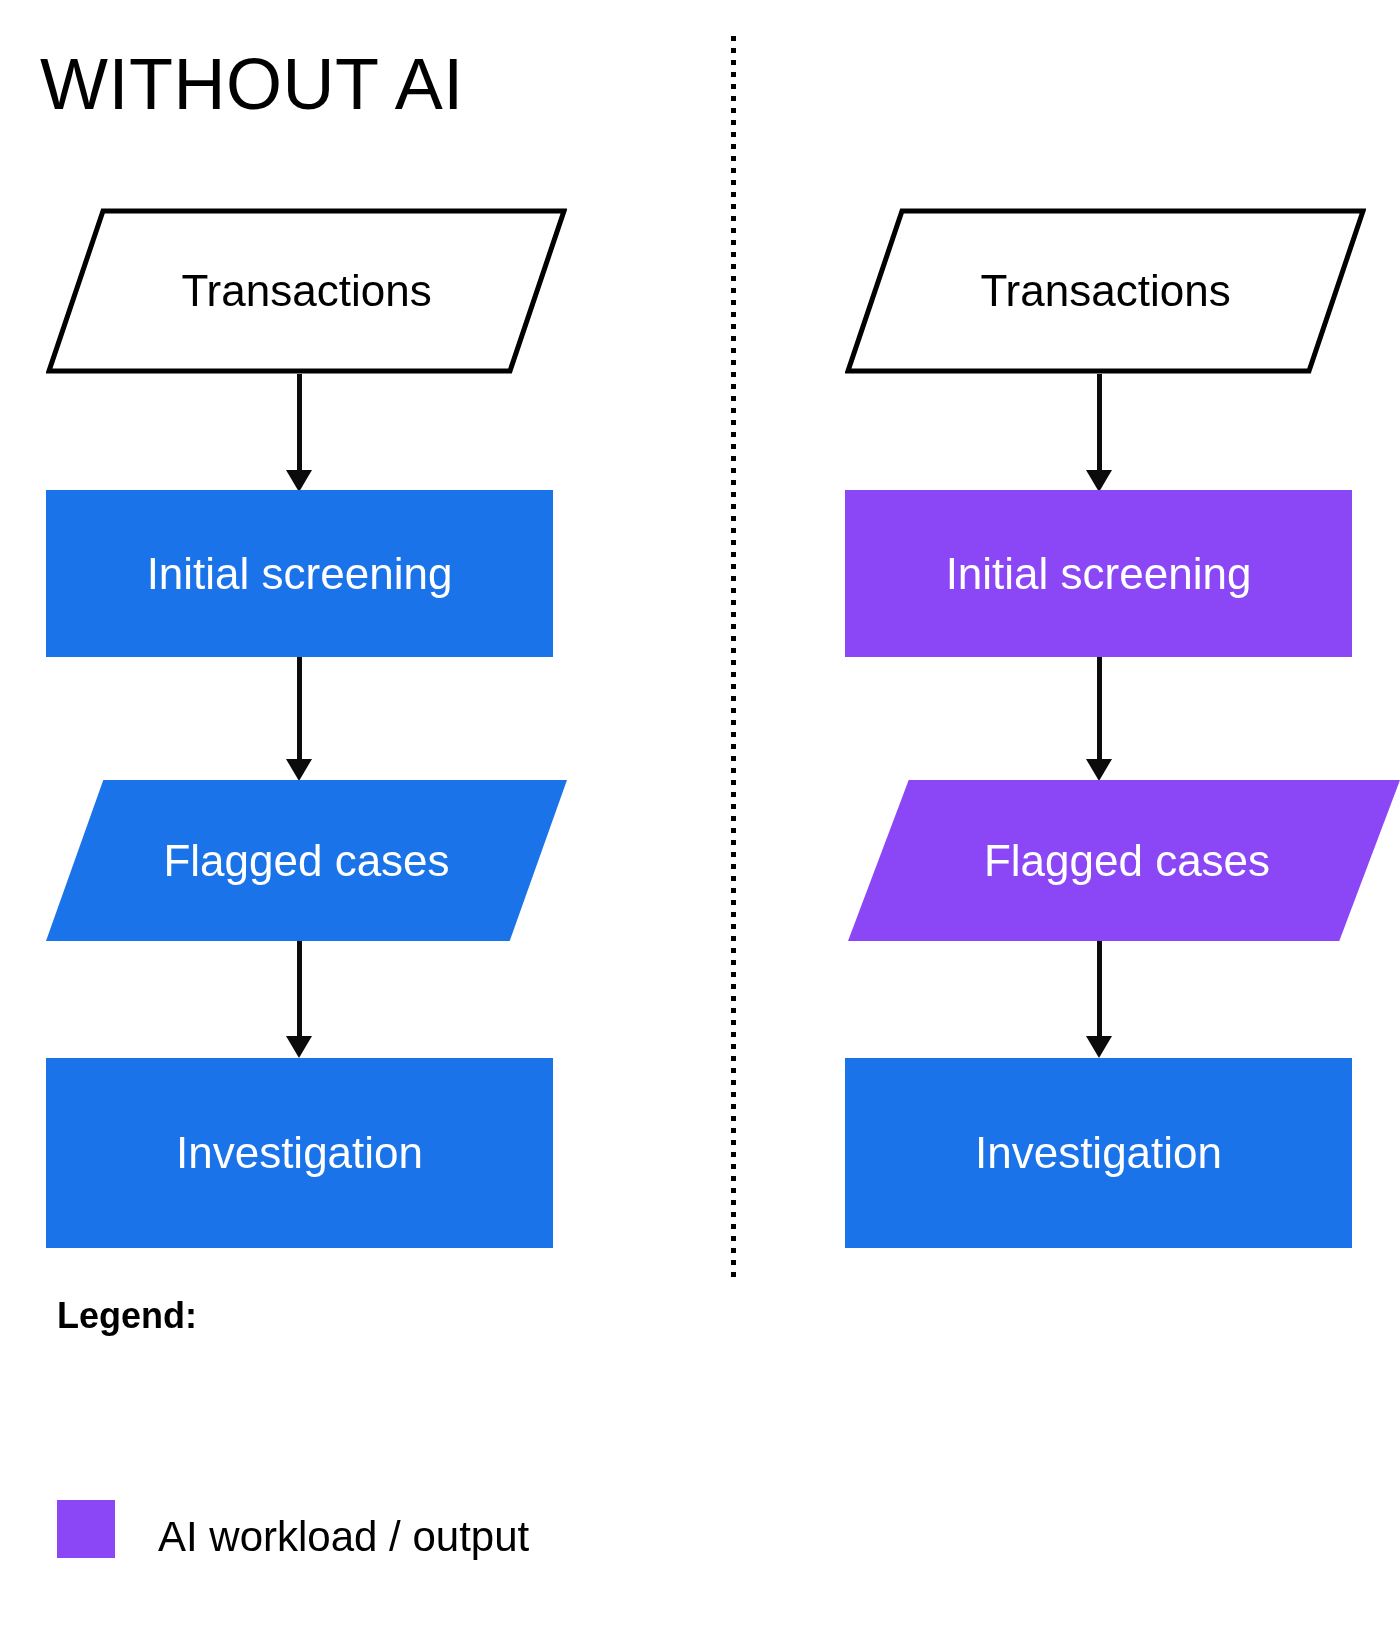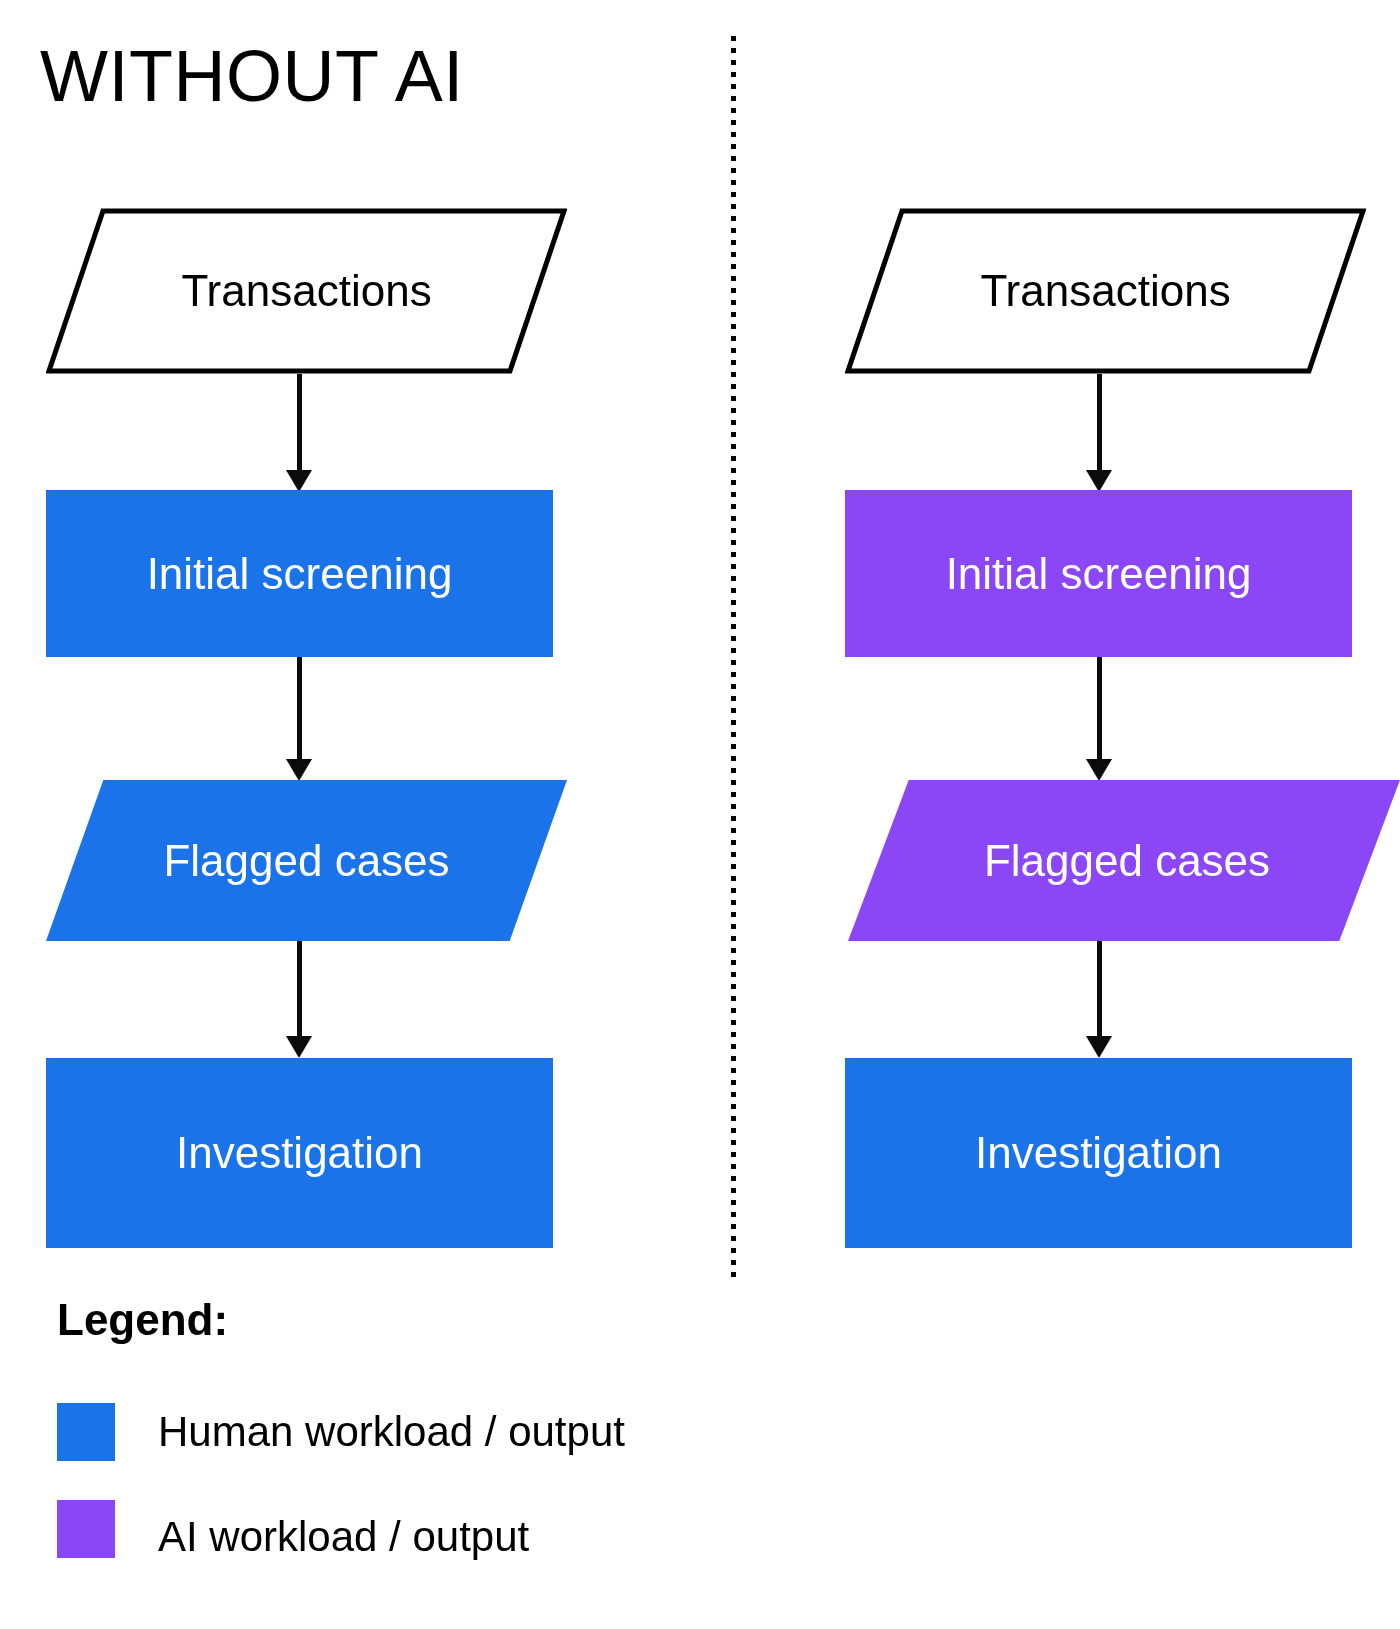--- a/index.html
+++ b/index.html
@@ -23,21 +23,21 @@
   
   .col-title {
     position: absolute;
     font-size: 72px;
     font-weight: 400;
     letter-spacing: 0.5px;
     color: #000000;
     line-height: 1;
     white-space: nowrap;
   }
-  #title-left  { left: 40px;  top: 40px; }
+  #title-left  { left: 40px;  top: 48px; }
   #title-right { left: 843px; top: 40px; }
 
   
   .divider {
     position: absolute;
     left: 731px;
     top: 36px;
     width: 5px;
     height: 1246px;
     background-image: linear-gradient(to bottom, #000 0 5px, rgba(0,0,0,0) 5px 12px);
@@ -106,21 +106,21 @@
     border-left: 13px solid transparent;
     border-right: 13px solid transparent;
     border-top: 22px solid #0b0b0b;
   }
 
   
   #legend-title {
     position: absolute;
     left: 57px;
     top: 1298px;
-    font-size: 44px;
+    font-size: 36px;
     font-weight: 700;
     color: #000000;
     line-height: 1;
   }
   .legend-row {
     position: absolute;
     left: 57px;
     display: flex;
     align-items: center;
   }
@@ -219,23 +219,19 @@
     <div class="head"></div>
   </div>
 
   <div class="node rect-node" style="left:845px; top:1058px; width:507px; height:190px;">
     <div class="fill" style="background:#1a73e8;"></div>
     <span class="label" style="color:#ffffff;">Investigation</span>
   </div>
 
   <div id="legend-title">Legend:</div>
 
-  <div class="legend-row" id="legend-row-0">
-    <div class="legend-swatch" style="background:#1a73e8;"></div>
-    <div class="legend-text">Human workload / output</div>
-  </div>
 
   <div class="legend-row" id="legend-row-1">
     <div class="legend-swatch" style="background:#8b46f5;"></div>
     <div class="legend-text">AI workload / output</div>
   </div>
 
 </div>
 
 </body></html>

